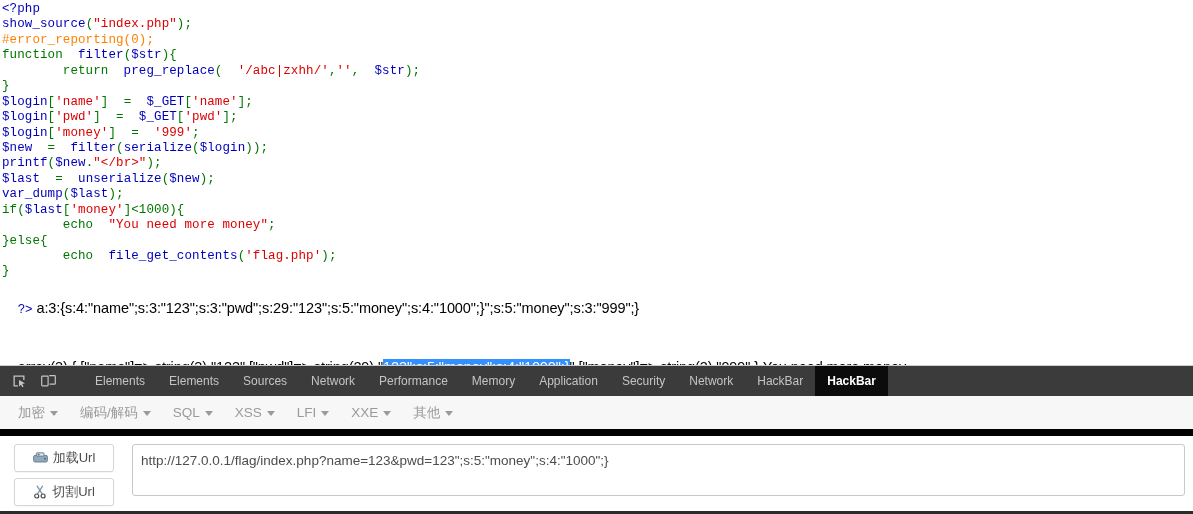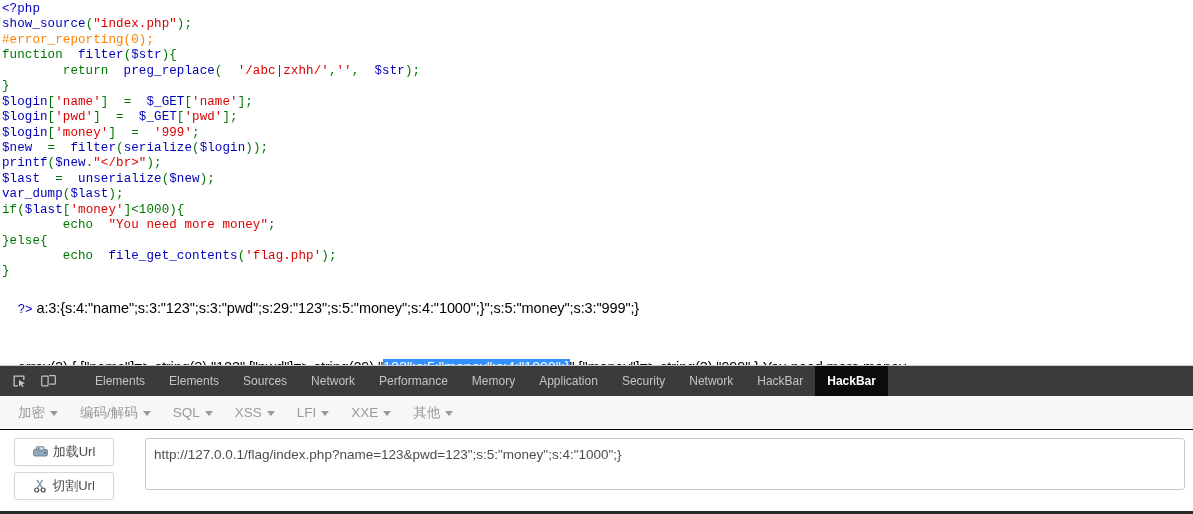--- a/index.html
+++ b/index.html
@@ -98,21 +98,21 @@
     background: #0b0b0b;
     color: #ffffff;
     font-weight: 600;
   }
 
   
   #hb-panel { background: #ffffff; height: 119px; }
   #hb-menubar {
     height: 33px;
     background: #f7f7f7;
-    border-bottom: 1px solid #000000;
+    border-bottom: 7px solid #000000;
     display: flex;
     align-items: center;
     padding-left: 18px;
     gap: 22px;
   }
   .hb-menu {
     font-size: 13.5px;
     color: #9a9a9a;
     display: flex;
     align-items: center;
@@ -125,21 +125,21 @@
     border-right: 4px solid transparent;
     border-top: 5px solid #9a9a9a;
     display: inline-block;
     position: relative;
     top: 1px;
   }
 
   #hb-body {
     display: flex;
     padding: 8px 0 0 14px;
-    gap: 17px;
+    gap: 4px;
   }
   #hb-btncol {
     display: flex;
     flex-direction: column;
     gap: 6px;
     width: 100px;
     flex: 0 0 100px;
   }
   .hb-btn {
     height: 26px;

